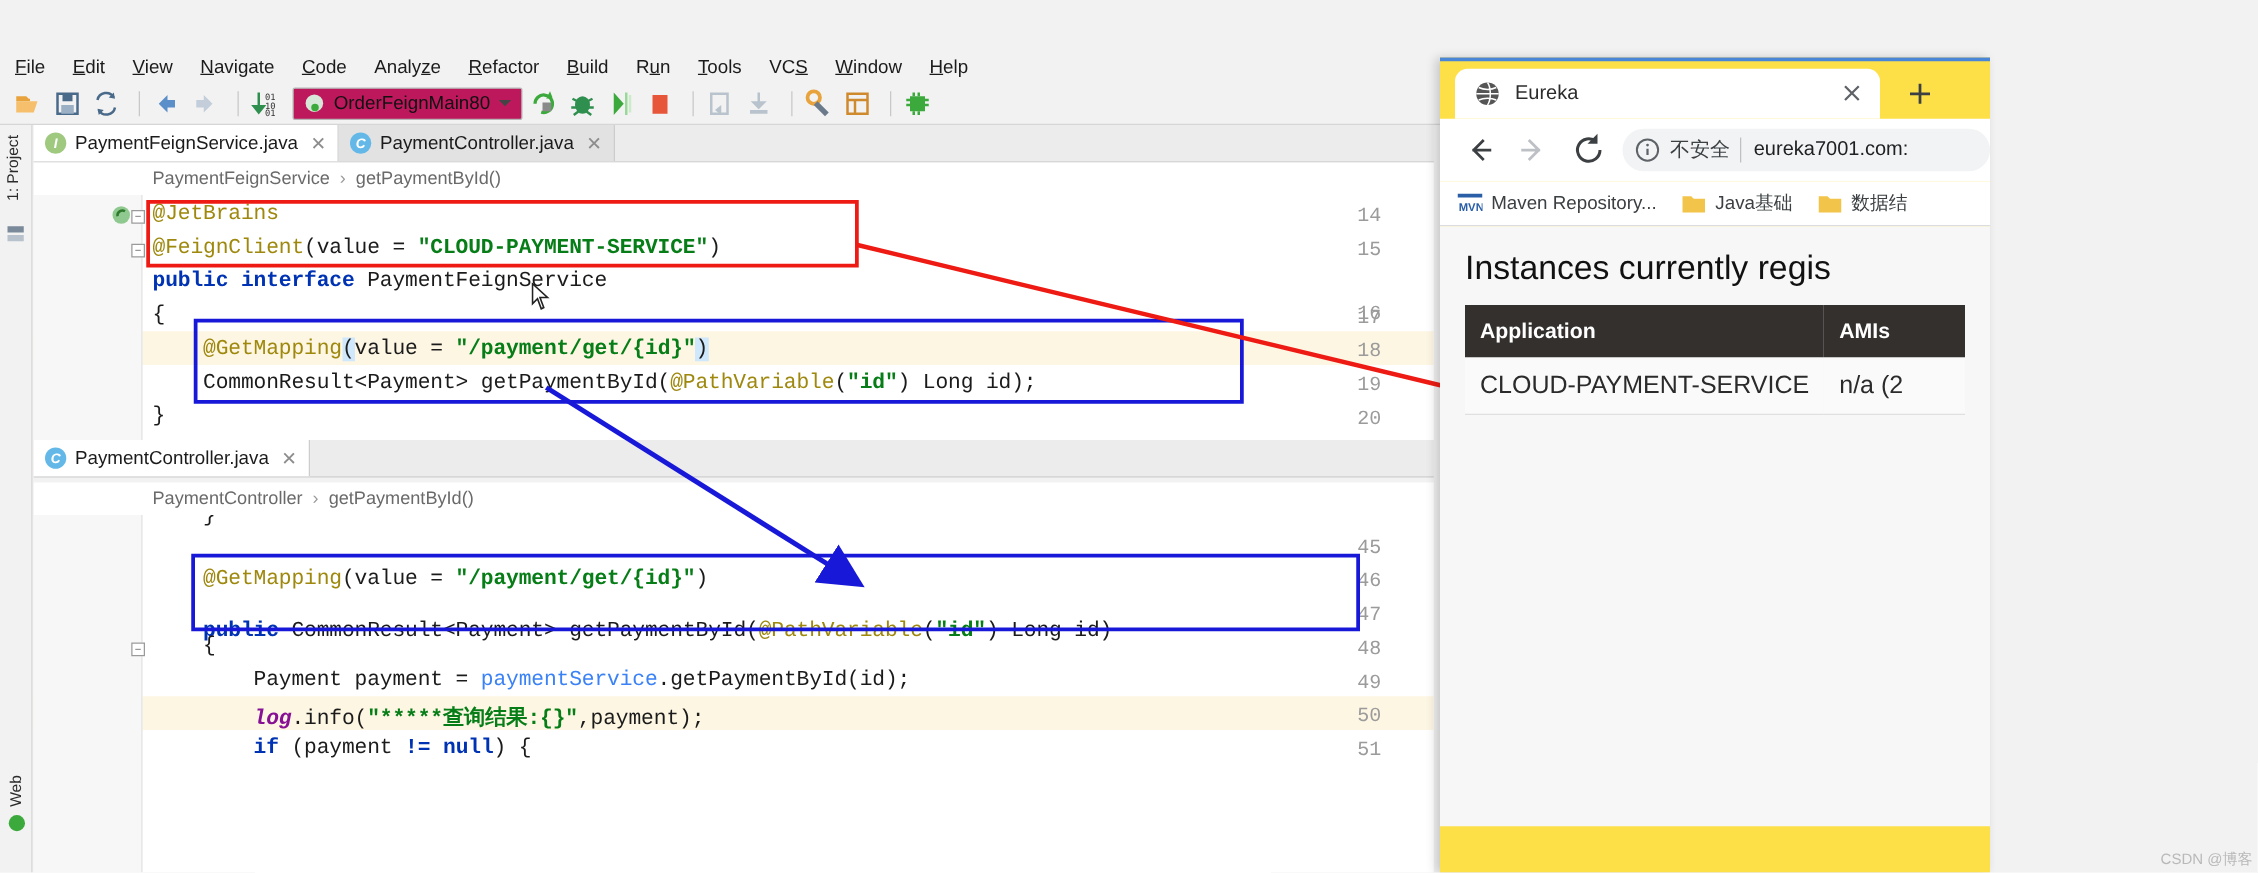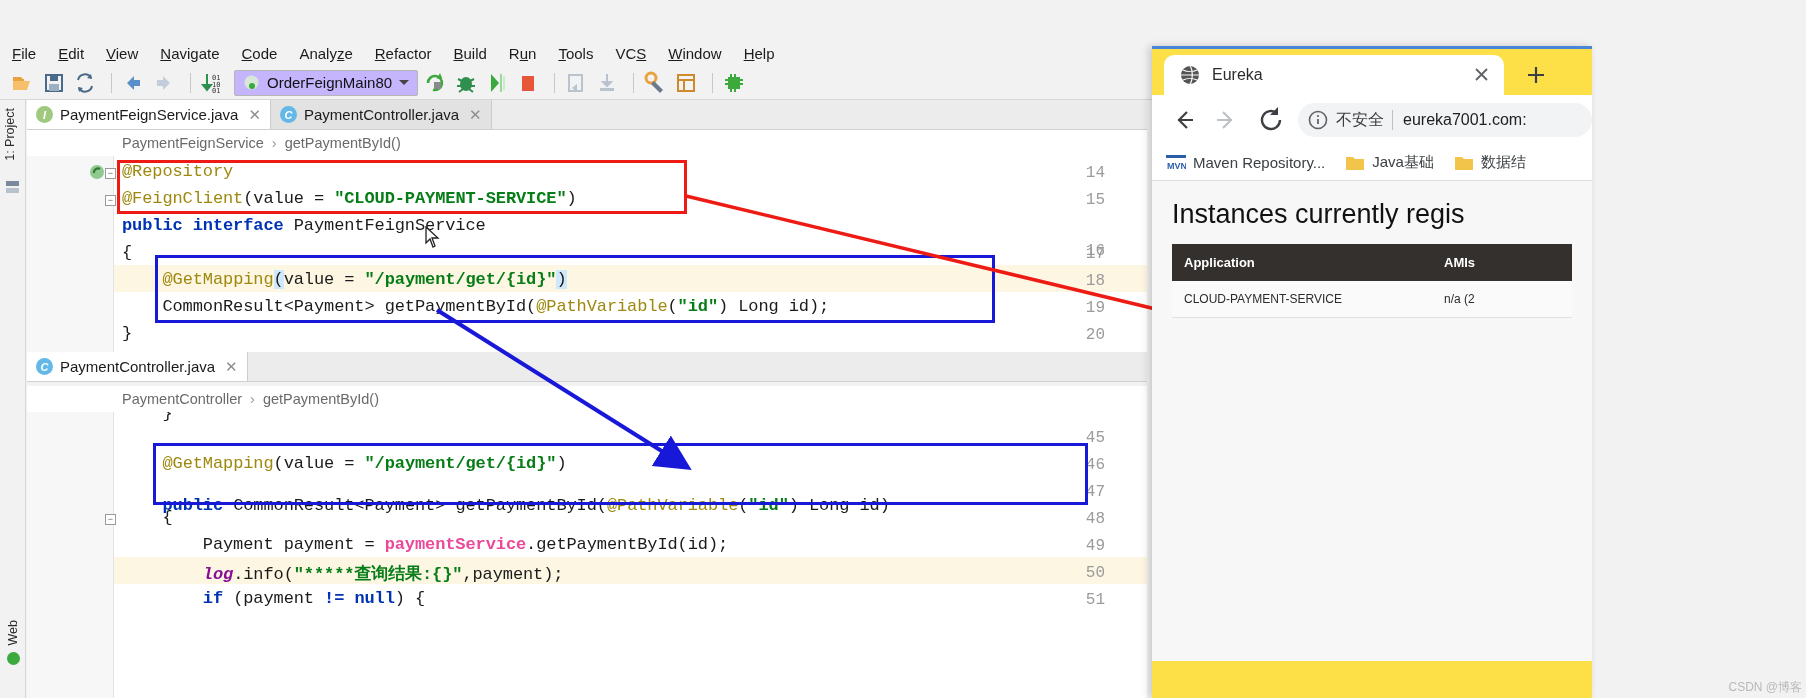--- a/index.html
+++ b/index.html
@@ -45,21 +45,21 @@
 
   
   .toolbar {
     position:absolute; left:0; top:66px; width:1462px; height:34px;
     display:flex; align-items:center; padding-left:10px; background:#f2f2f2;
     border-bottom:1px solid #d6d6d6;
   }
   .tb-ico { width:26px; height:26px; margin-right:5px; position:relative; flex:0 0 auto; }
   .tb-sep { width:1px; height:20px; background:#c8c8c8; margin:0 8px; flex:0 0 auto; }
   .runcfg {
-    height:26px; border:1px solid #b5b5b5; background:#c4b5fd; display:flex;
+    height:26px; border:1px solid #b5b5b5; background:#be185d; display:flex;
     align-items:center; padding:0 8px; margin:0 4px; border-radius:2px; flex:0 0 auto;
   }
   .runcfg .lbl { font-size:15px; color:#111; margin:0 7px; white-space:nowrap; }
   .caret-dn {
     width:0;height:0;border-left:5px solid transparent;border-right:5px solid transparent;
     border-top:5px solid #444;
   }
 
   
   .leftstrip {
@@ -116,21 +116,21 @@
     text-align:center; color:#666;
   }
   .codeline {
     position:absolute; left:95px; font-family:"Liberation Mono", monospace;
     font-size:17px; white-space:pre; color:#1b1b1b; letter-spacing:-0.1px;
   }
   .hl-row { position:absolute; left:0; width:100%; height:27px; background:#fdf6e3; }
   .k   { color:#0033b3; font-weight:bold; }   
   .ann { color:#9e880d; }                      
   .str { color:#067d17; font-weight:bold; }    
-  .fld { color:#ec4899; font-weight:bold; }    
+  .fld { color:#3b82f6; font-weight:normal; }    
   .lg  { color:#871094; font-style:italic; font-weight:bold; }
   .brc { background:#cfe8fc; }
 
   
   .box { position:absolute; pointer-events:none; }
   .box.red  { border:3px solid #ee1b14; }
   .box.blue { border:3px solid #1818d8; }
 
   
   .webtab {
@@ -177,25 +177,25 @@
     padding-left:14px; border-bottom:1px solid #dadce0;
   }
   .bm { display:flex; align-items:center; margin-right:20px; white-space:nowrap; }
   .bm .ic { width:20px;height:18px;margin-right:7px;flex:0 0 auto; }
   .bm .lb { font-size:15px; color:#3c4043; }
 
   .bcontent { position:relative; background:#f7f7f7; height:480px; padding:0 20px; }
   .e-h2 { font-size:27px; color:#111; font-weight:400; padding-top:18px; white-space:nowrap; }
   .e-table { width:100%; margin-top:14px; border-collapse:collapse; }
   .e-table th {
-    background:#33302e; color:#fff; font-size:13px; text-align:left;
+    background:#33302e; color:#fff; font-size:17px; text-align:left;
     padding:11px 12px; font-weight:bold;
   }
   .e-table td {
-    font-size:12px; color:#2b2b2b; padding:11px 12px; background:#fafafa;
+    font-size:20px; color:#2b2b2b; padding:11px 12px; background:#fafafa;
     border-bottom:1px solid #e0e0e0; white-space:nowrap;
   }
   .watermark {
     position:absolute; right:4px; bottom:2px; font-size:12px; color:#b9b9b9;
   }
 </style>
 </head>
 <body>
 
 <div id="ide">
@@ -372,21 +372,21 @@
     <div class="lnum" style="top:143px;">19</div>
     <div class="lnum" style="top:170px;">20</div>
 
     <svg style="position:absolute;left:62px;top:8px;" width="16" height="16" viewBox="0 0 16 16">
         <circle cx="8" cy="8" r="7" fill="#8fc98f"></circle>
         <path d="M5 9a4 4 0 0 1 6-4" stroke="#2f7a2f" fill="none" stroke-width="2"></path>
       </svg>
     <div class="fold" style="top:12px;">−</div>
     <div class="fold" style="top:39px;">−</div>
 
-    <div class="codeline" style="top:6px;"><span class="ann">@Repository</span></div>
+    <div class="codeline" style="top:6px;"><span class="ann">@JetBrains</span></div>
     <div class="codeline" style="top:33px;"><span class="ann">@FeignClient</span>(value = <span class="str">"CLOUD-PAYMENT-SERVICE"</span>)</div>
     <div class="codeline" style="top:60px;"><span class="k">public interface</span> PaymentFeignService</div>
     <div class="codeline" style="top:87px;">{</div>
     <div class="codeline" style="top:114px;">    <span class="ann">@GetMapping</span><span class="brc">(</span>value = <span class="str">"/payment/get/{id}"</span><span class="brc">)</span></div>
     <div class="codeline" style="top:141px;">    CommonResult&lt;Payment&gt; getPaymentById(<span class="ann">@PathVariable</span>(<span class="str">"id"</span>) Long id);</div>
     <div class="codeline" style="top:168px;">}</div>
 
     <svg style="position:absolute;left:398px;top:70px;" width="16" height="22" viewBox="0 0 16 22">
       <path d="M1 1l12 11h-6l3 8-2 1-3-8-4 4z" fill="#fff" stroke="#222" stroke-width="1.3"></path>
     </svg>

